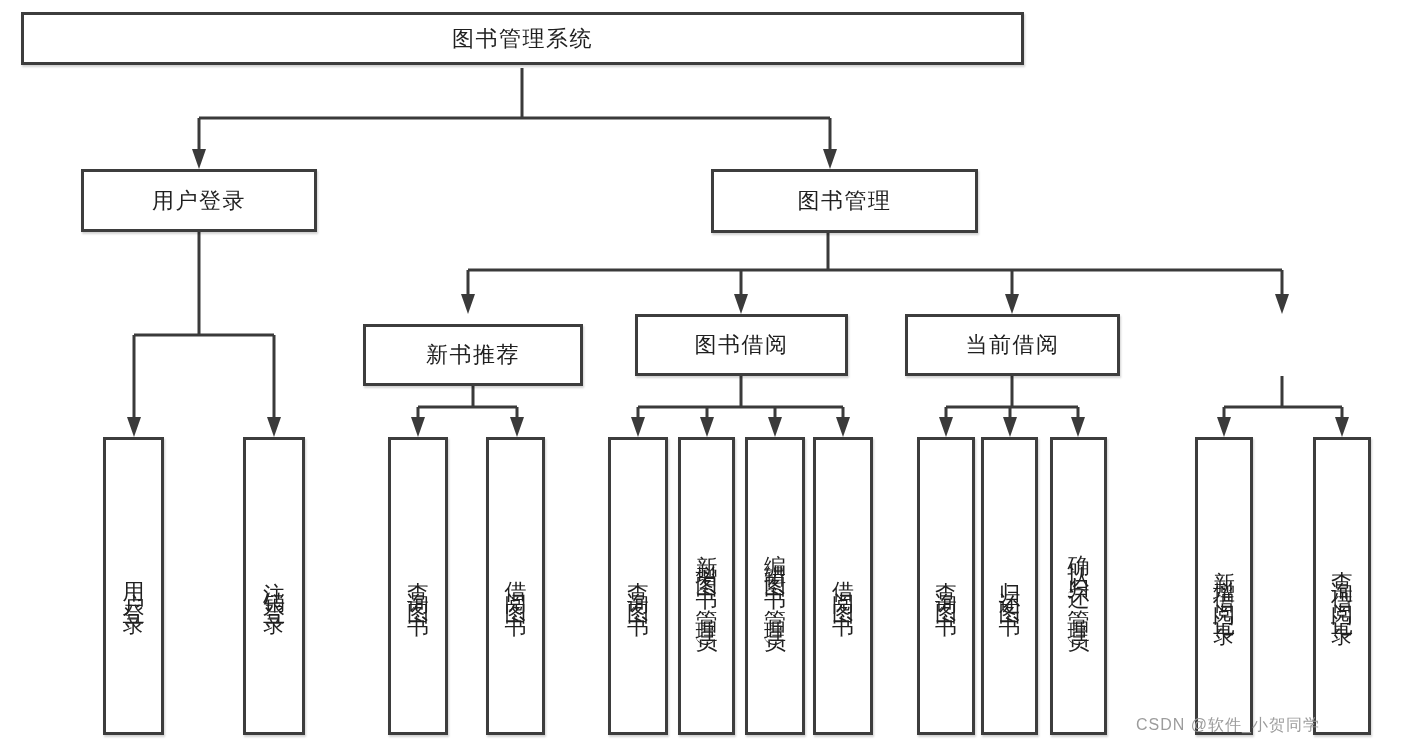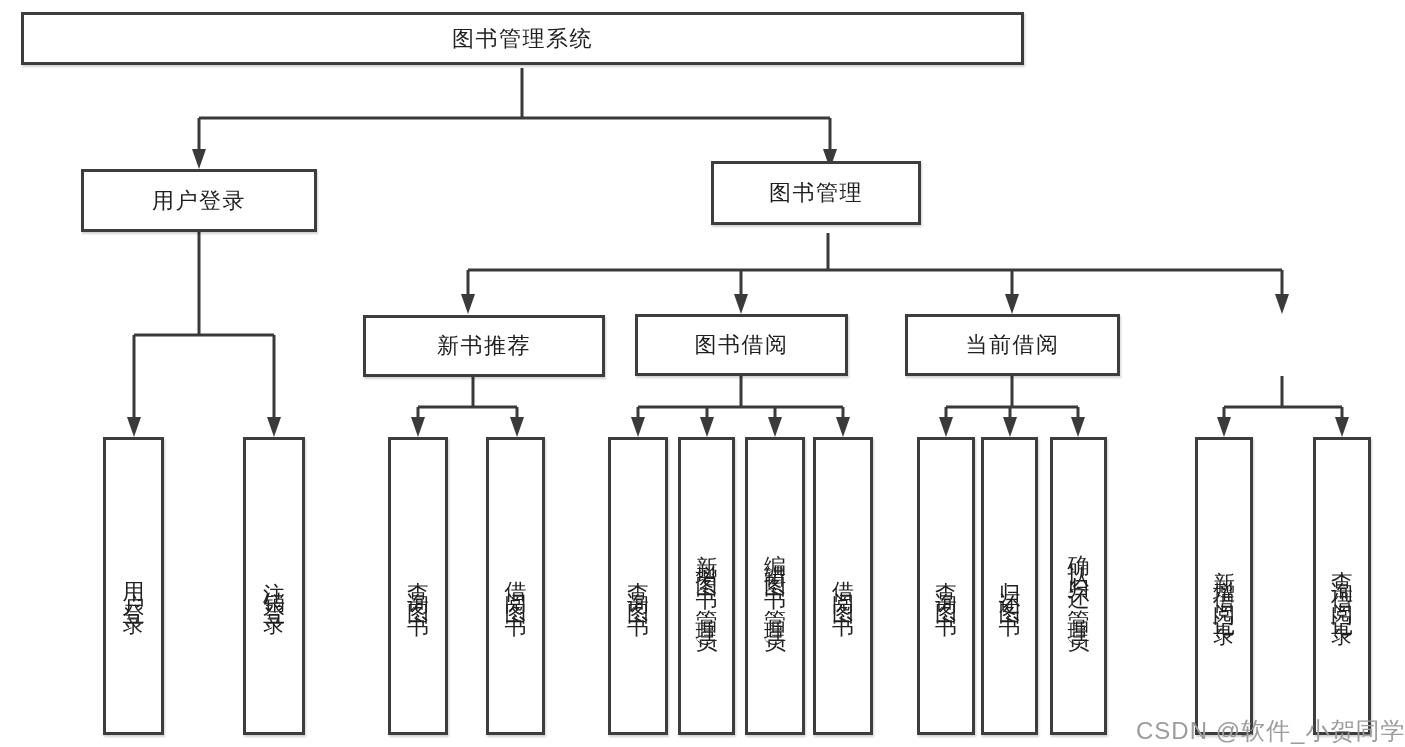--- a/index.html
+++ b/index.html
@@ -14,21 +14,21 @@
     position:absolute; box-sizing:border-box; background:#ffffff;
     border:3px solid #3d3d3d; display:flex; align-items:center; justify-content:center;
     color:#1f1f1f; box-shadow:1px 2px 2px rgba(0,0,0,0.18);
   }
   .box.h span { font-size:22px; letter-spacing:1.5px; white-space:nowrap; }
   .box.v span {
     writing-mode:vertical-rl; text-orientation:mixed;
     font-size:22px; letter-spacing:11px; line-height:1; white-space:nowrap;
   }
   .watermark {
-    position:absolute; left:1136px; top:715px; font-size:24px;
+    position:absolute; left:1136px; top:715px; font-size:16px;
     color:#9c9c9c; letter-spacing:1px; white-space:nowrap; z-index:5;
   }
 </style>
 </head>
 <body>
 
 <div class="canvas">
 
   <svg class="lines" viewBox="0 0 1405 747">
 
@@ -66,25 +66,25 @@
     <polygon points="1335,417 1349,417 1342,437"></polygon>
   </svg>
 
   <div class="box h" style="left:21px;top:12px;width:1003px;height:53px">
     <span>图书管理系统</span>
   </div>
 
   <div class="box h" style="left:81px;top:169px;width:236px;height:63px">
     <span>用户登录</span>
   </div>
-  <div class="box h" style="left:711px;top:161px;width:210px;height:64px">
+  <div class="box h" style="left:711px;top:169px;width:267px;height:64px">
     <span>图书管理</span>
   </div>
 
-  <div class="box h" style="left:363px;top:315px;width:242px;height:62px">
+  <div class="box h" style="left:363px;top:324px;width:220px;height:62px">
     <span>新书推荐</span>
   </div>
   <div class="box h" style="left:635px;top:314px;width:213px;height:62px">
     <span>图书借阅</span>
   </div>
   <div class="box h" style="left:905px;top:314px;width:215px;height:62px">
     <span>当前借阅</span>
   </div>
 
   <div class="box v" style="left:103px;top:437px;width:61px;height:298px">

